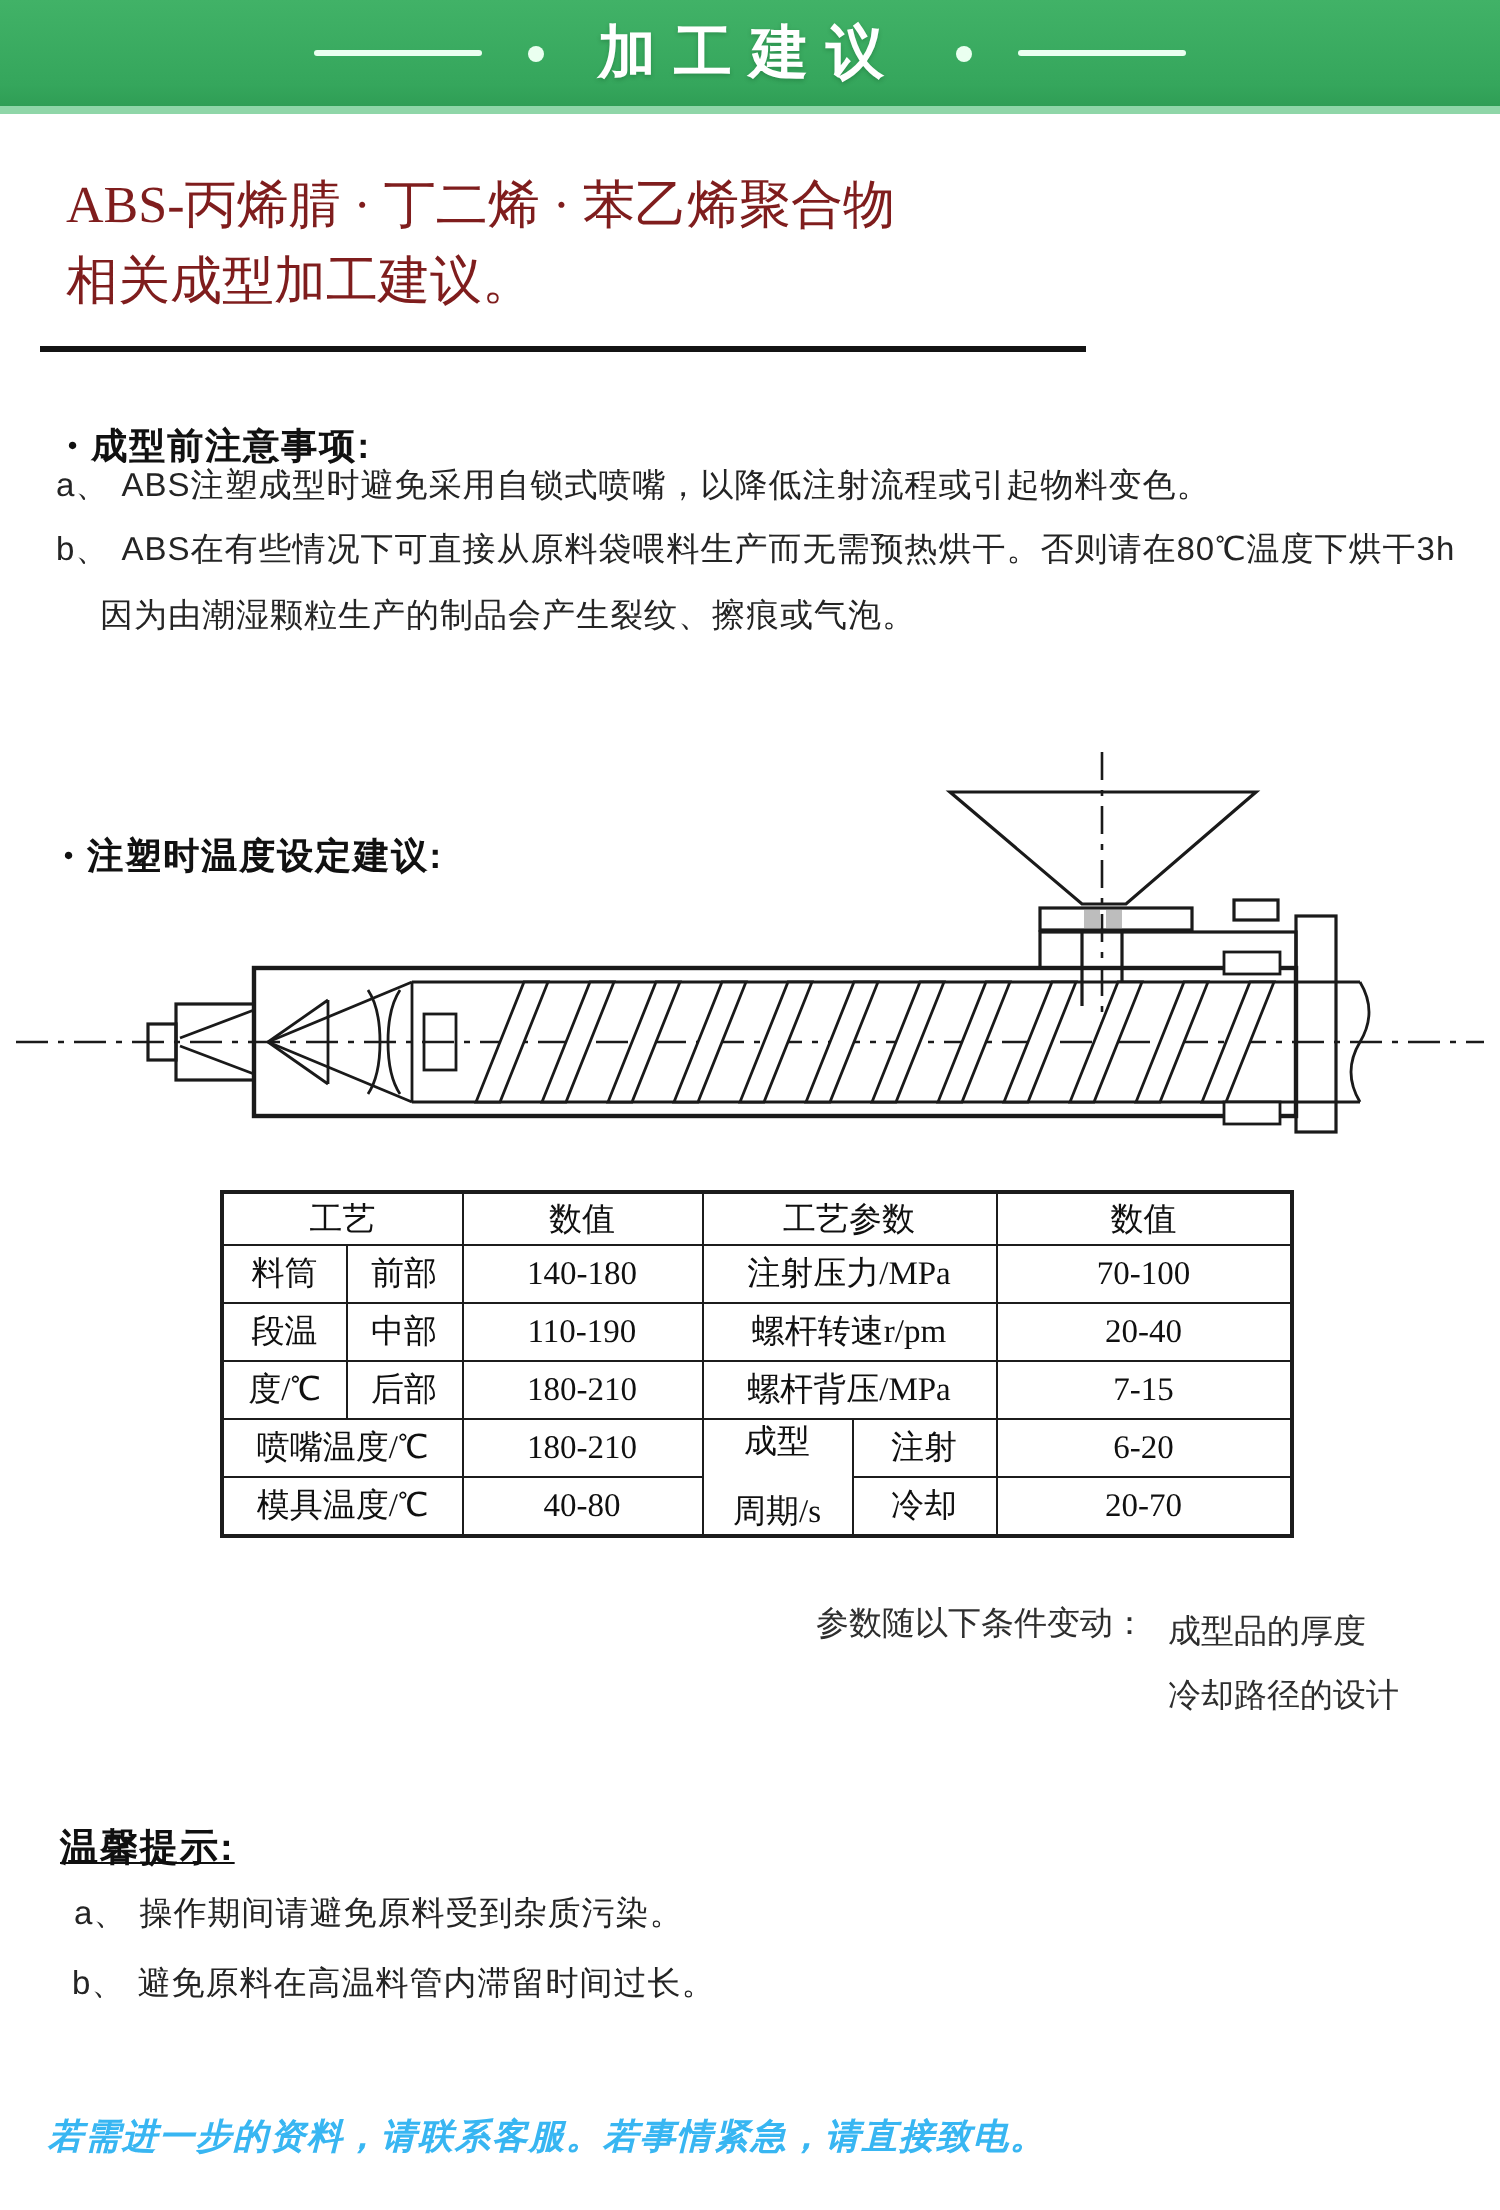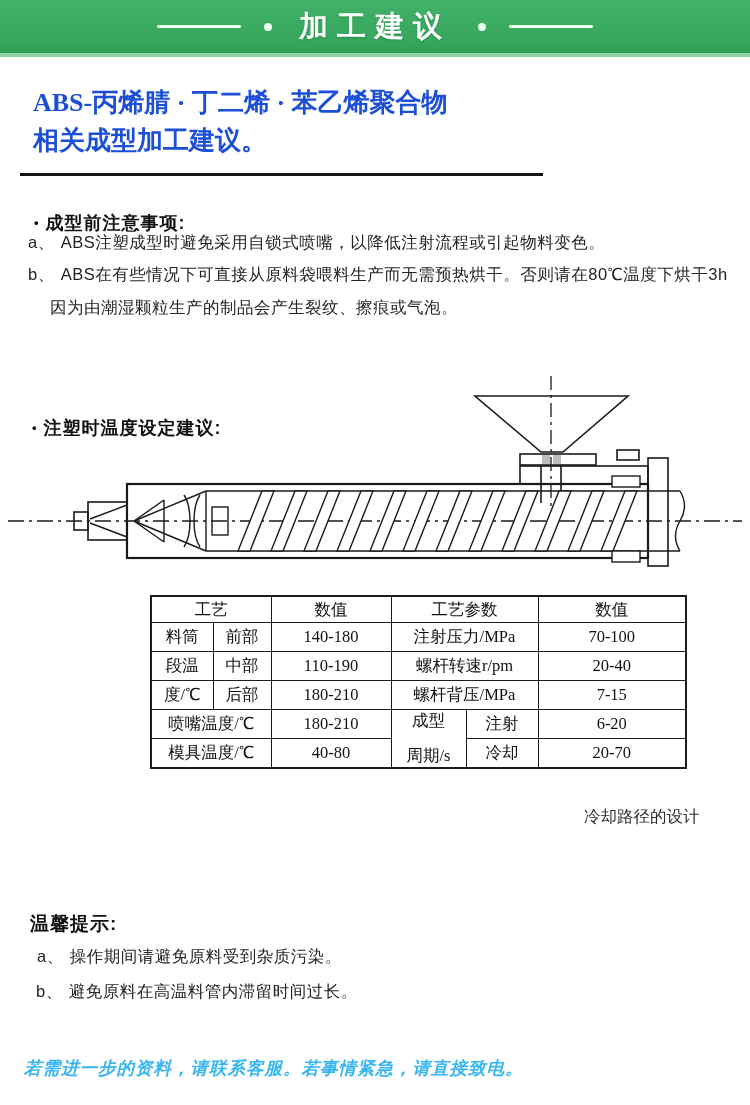--- a/index.html
+++ b/index.html
@@ -18,54 +18,53 @@
   .deco-line{width:84px;height:3px;background:#eafff0;border-radius:2px;}
   .deco-dot{width:8px;height:8px;border-radius:50%;background:#eafff0;}
   .banner-title{
     margin:0 4px;color:#ffffff;font-size:29px;font-weight:bold;
     letter-spacing:9px;text-shadow:0 1px 2px rgba(0,60,20,.25);
     font-family:"Liberation Sans",sans-serif;
   }
   
   .doc-title{
     position:absolute;left:33px;top:84px;width:660px;
-    font-family:"Liberation Serif",serif;font-weight:bold;
-    font-size:26px;line-height:38px;color:#1d4ed8;
+    font-family:"Liberation Serif",serif;font-weight:normal;
+    font-size:26px;line-height:38px;color:#7f1d1d;
   }
   .divider{position:absolute;left:20px;top:173px;width:523px;height:3px;background:#141414;}
   
   .sec-heading{
     position:absolute;font-size:18px;font-weight:bold;color:#111;
     letter-spacing:1px;
   }
   .sec-heading .bullet{font-size:13px;vertical-align:2px;margin-right:6px;}
   .body-line{position:absolute;font-size:16.5px;color:#242424;letter-spacing:.5px;white-space:nowrap;}
   .body-line .prefix{margin-right:6px;}
   
   .diagram{position:absolute;left:0;top:372px;width:750px;height:222px;}
   
   .param-table{
     position:absolute;left:110px;top:595px;
     border-collapse:collapse;table-layout:fixed;
     font-family:"Liberation Serif",serif;font-size:16.5px;color:#101010;
     border:2.5px solid #1c1c1c;
-    margin-left:40px;
   }
   .param-table td,.param-table th{
     border:1.6px solid #1c1c1c;text-align:center;vertical-align:middle;
     padding:0 2px;font-weight:normal;height:28px;overflow:hidden;
   }
   .param-table tr.hdr td{height:25px;}
   .merged-cell span{display:block;line-height:22px;}
   .merged-cell span:first-child{margin-bottom:13px;font-family:Liberation Serif, serif;}
   
   .notes-label{position:absolute;left:408px;top:801px;font-size:16.5px;color:#2e2e2e;}
   .notes-items{position:absolute;left:584px;top:801px;font-size:16.5px;color:#2e2e2e;line-height:31.5px;}
   
-  .tips-heading{position:absolute;left:30px;top:911px;font-size:19px;font-weight:bold;color:#101010;letter-spacing:1px;}
+  .tips-heading{position:absolute;left:30px;top:911px;font-size:19px;font-weight:bold;color:#101010;letter-spacing:1px;text-decoration:underline;}
   
   .footer-note{
     position:absolute;left:24px;top:1021px;width:700px;
     font-size:17.5px;font-weight:bold;font-style:italic;
     color:#38b6f2;letter-spacing:1px;margin-top:35px;
   }
 </style>
 </head>
 <body>
 
@@ -209,21 +208,23 @@
     </tr>
     <tr>
       <td colspan="2">模具温度/℃</td>
       <td>40-80</td>
       <td>冷却</td>
       <td>20-70</td>
     </tr>
   </tbody>
     </table>
 
+  <div class="notes-label">参数随以下条件变动：</div>
   <div class="notes-items">
+    <div>成型品的厚度</div>
     <div>冷却路径的设计</div>
   </div>
 
   <div class="tips-heading">温馨提示:</div>
   <div class="body-line" style="left:37px;top:946px;">
     <span class="prefix">a、</span><span>操作期间请避免原料受到杂质污染。</span>
   </div>
   <div class="body-line" style="left:36px;top:981px;">
     <span class="prefix">b、</span><span>避免原料在高温料管内滞留时间过长。</span>
   </div>

